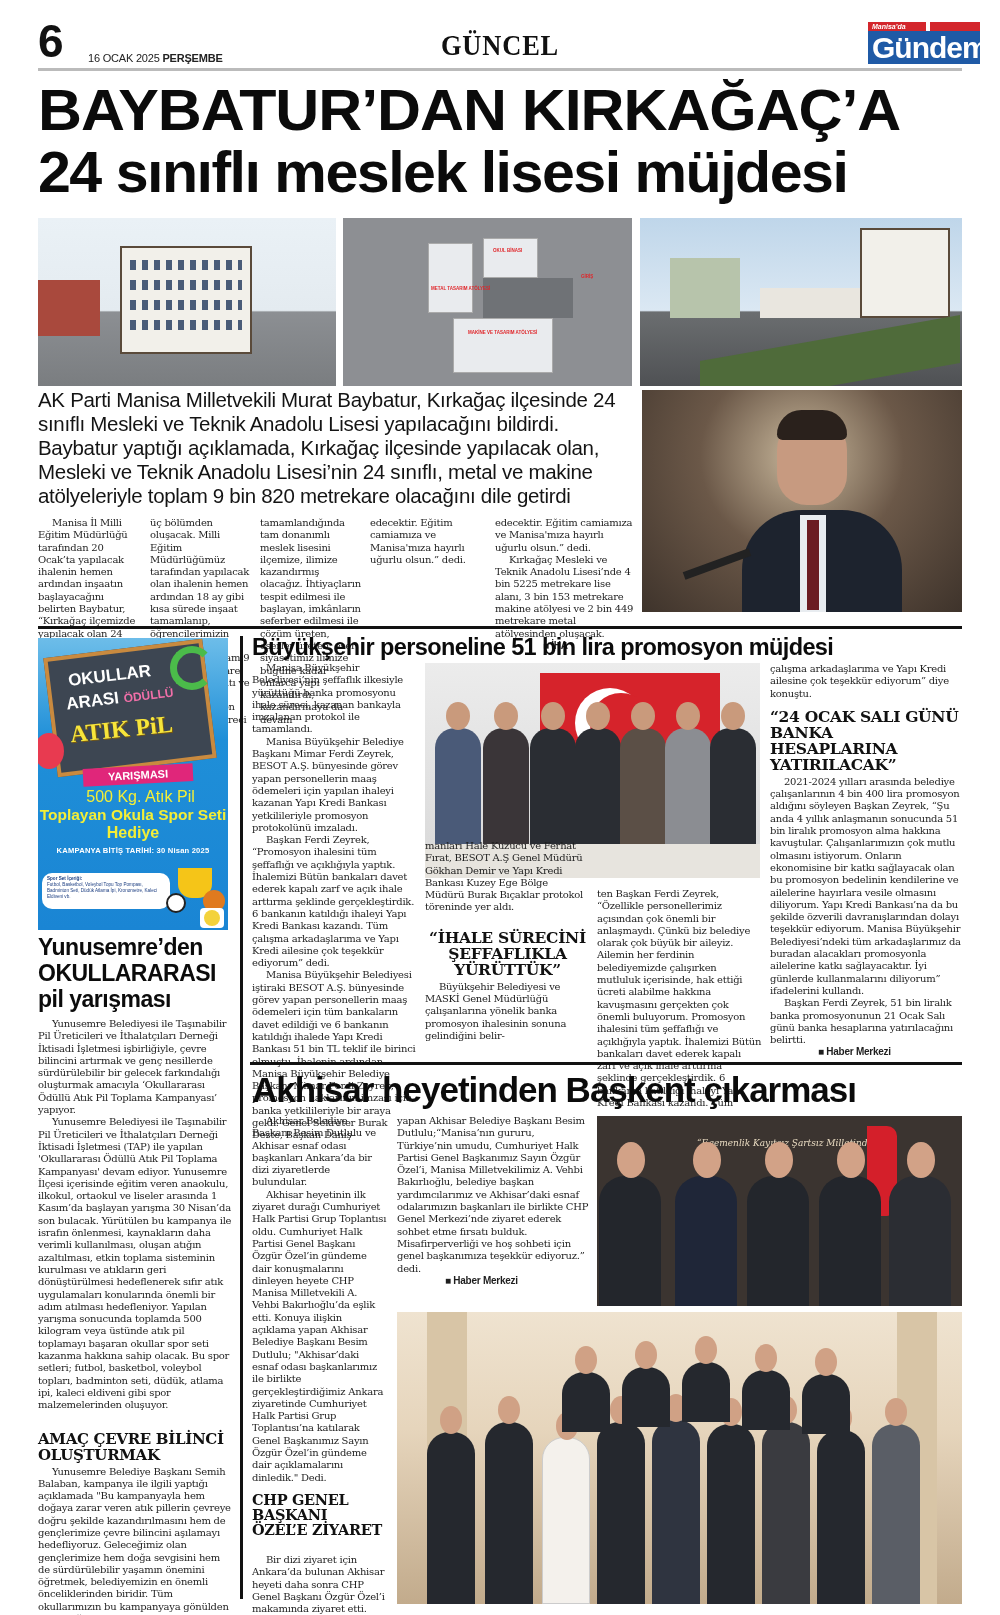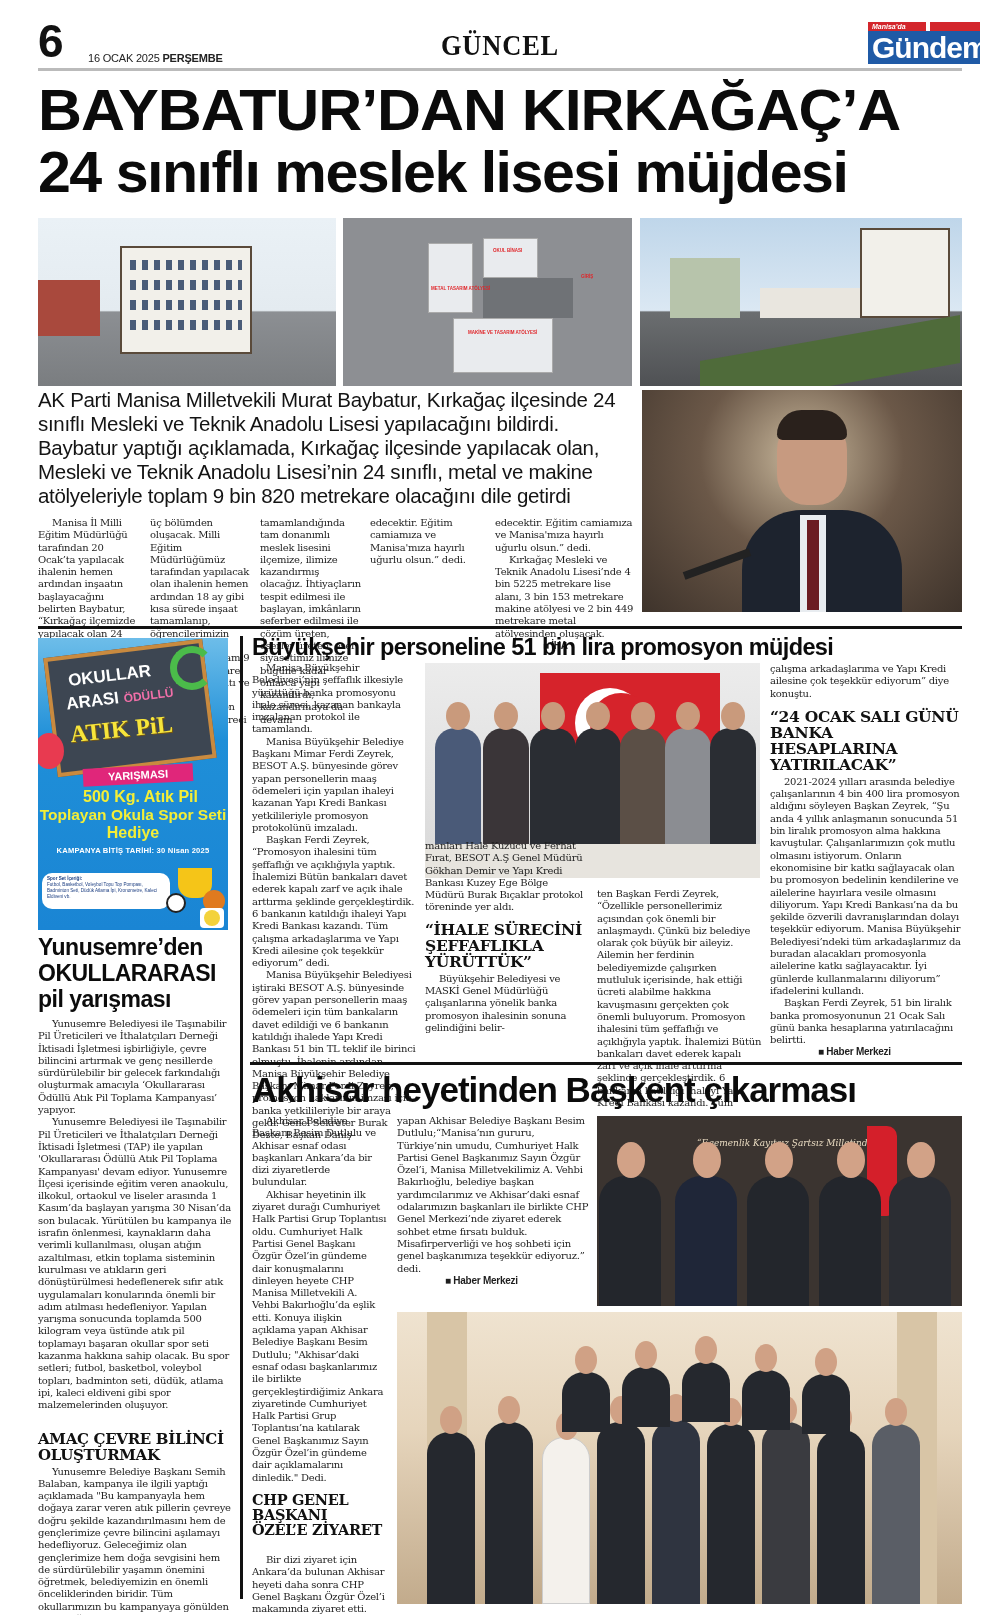--- a/index.html
+++ b/index.html
@@ -53,21 +53,21 @@
   .rule-thick { height: 3px; background: #111; }
 
   
   .ad { left: 38px; top: 638px; width: 190px; height: 292px; background: linear-gradient(#6dbde9 0%, #1f8fd8 35%, #1a85d4 100%); overflow: hidden; }
   .ad .board { position: absolute; left: 12px; top: 10px; width: 160px; height: 120px; background: #3d4652; border: 4px solid #c98a3f; transform: rotate(-7deg); }
   .ad .t1 { position: absolute; left: 30px; top: 28px; color: #fff; font-family: "Liberation Sans", sans-serif; font-weight: 700; font-size: 17px; transform: rotate(-7deg); }
   .ad .t2 { position: absolute; left: 28px; top: 50px; color: #fff; font-family: "Liberation Sans", sans-serif; font-weight: 700; font-size: 17px; transform: rotate(-7deg); }
   .ad .t2 span { color: #f06fa8; font-size: 12px; }
   .ad .t3 { position: absolute; left: 32px; top: 78px; color: #f7e53b; font-family: "Liberation Serif", serif; font-weight: 700; font-size: 24px; transform: rotate(-6deg); text-shadow: 1px 1px 0 #7a5a10; }
   .ad .ribbon { position: absolute; left: 45px; top: 128px; width: 110px; height: 18px; background: #e0267a; color: #fff; font-family: "Liberation Sans", sans-serif; font-size: 11px; font-weight: 700; text-align: center; line-height: 18px; transform: rotate(-3deg); }
-  .ad .y1 { position: absolute; left: 0; width: 190px; top: 150px; text-align: center; color: #f4ee36; font-family: "Liberation Sans", sans-serif; font-weight: 700; font-size: 16px; line-height: 17px; padding-left: 15px; }
+  .ad .y1 { position: absolute; left: 0; width: 190px; top: 150px; text-align: center; color: #f4ee36; font-family: "Liberation Sans", sans-serif; font-weight: 400; font-size: 16px; line-height: 17px; padding-left: 15px; }
   .ad .y2 { position: absolute; left: -8px; width: 206px; top: 168px; text-align: center; color: #f4ee36; font-family: "Liberation Sans", sans-serif; font-weight: 700; font-size: 15.5px; line-height: 17px; white-space: nowrap; }
   .ad .y3 { position: absolute; left: 0; width: 190px; top: 186px; text-align: center; color: #f4ee36; font-family: "Liberation Sans", sans-serif; font-weight: 700; font-size: 16px; line-height: 17px; }
   .ad .deadline { position: absolute; left: 0; width: 190px; top: 208px; text-align: center; color: #fff; font-family: "Liberation Sans", sans-serif; font-weight: 700; font-size: 7.6px; letter-spacing: 0.2px; }
   .ad .set-box { position: absolute; left: 4px; top: 235px; width: 128px; height: 36px; background: #fff; border-radius: 10px; padding: 3px 5px; font-family: "Liberation Sans", sans-serif; font-size: 4.6px; line-height: 6px; color: #1b3d80; font-weight: 700; }
   .ad .trophy { position: absolute; left: 140px; top: 230px; width: 34px; height: 30px; background: #f5c518; border-radius: 0 0 14px 14px; }
   .ad .ball { position: absolute; left: 128px; top: 255px; width: 20px; height: 20px; background: #fff; border: 2px solid #222; border-radius: 50%; }
   .ad .ball2 { position: absolute; left: 165px; top: 252px; width: 22px; height: 22px; background: #e07a1f; border-radius: 50%; }
   .ad .balloon { position: absolute; left: -4px; top: 95px; width: 30px; height: 36px; background: #e83a50; border-radius: 50%; }
   .ad .recycle { position: absolute; left: 132px; top: 8px; width: 44px; height: 44px; border: 7px solid #4bbb4a; border-radius: 50%; border-right-color: transparent; }
   .ad .seal { position: absolute; left: 162px; top: 270px; width: 24px; height: 20px; background: #fff; border-radius: 4px; }
@@ -225,21 +225,21 @@
   <div class="person" style="left:105px;"></div>
   <div class="person" style="left:150px;"></div>
   <div class="person" style="left:195px;background:#5b4f46;"></div>
   <div class="person" style="left:240px;background:#8b8d92;"></div>
   <div class="person" style="left:285px;"></div>
   <div class="desk"></div>
 </div>
 
 <div class="col body-text" style="left:425px;top:840px;width:165px;">
   <p style="text-indent:0">manları Hale Kuzucu ve Ferhat Fırat, BESOT A.Ş Genel Müdürü Gökhan Demir ve Yapı Kredi Bankası Kuzey Ege Bölge Müdürü Burak Bıçaklar protokol töreninde yer aldı.</p>
-  <div class="subhead" style="font-size:15.5px;line-height:16px;margin:8px 0 3px;">“İHALE SÜRECİNİ ŞEFFAFLIKLA YÜRÜTTÜK”</div>
+  <div class="subhead" style="font-size:15.5px;line-height:16px;margin:16px 0 3px;text-align:center;">“İHALE SÜRECİNİ ŞEFFAFLIKLA YÜRÜTTÜK”</div>
   <p>Büyükşehir Belediyesi ve MASKİ Genel Müdürlüğü çalışanlarına yönelik banka promosyon ihalesinin sonuna gelindiğini belir-</p>
 </div>
 <div class="col body-text" style="left:597px;top:888px;width:165px;">
   <p style="text-indent:0">ten Başkan Ferdi Zeyrek, “Özellikle personellerimiz açısından çok önemli bir anlaşmaydı. Çünkü biz belediye olarak çok büyük bir aileyiz. Ailemin her ferdinin belediyemizde çalışırken mutluluk içerisinde, hak ettiği ücreti alabilme hakkına kavuşmasını gerçekten çok önemli buluyorum. Promosyon ihalesini tüm şeffaflığı ve açıklığıyla yaptık. İhalemizi Bütün bankaları davet ederek kapalı zarf ve açık ihale arttırma şeklinde gerçekleştirdik. 6 bankanın katıldığı ihaleyi Yapı Kredi Bankası kazandı. Tüm</p>
 </div>
 <div class="col body-text" style="left:770px;top:663px;width:192px;">
   <p style="text-indent:0">çalışma arkadaşlarıma ve Yapı Kredi ailesine çok teşekkür ediyorum” diye konuştu.</p>
   <div class="subhead" style="font-size:15.5px;line-height:16px;margin:9px 0 3px;">“24 OCAK SALI GÜNÜ BANKA HESAPLARINA YATIRILACAK”</div>
   <p>2021-2024 yılları arasında belediye çalışanlarının 4 bin 400 lira promosyon aldığını söyleyen Başkan Zeyrek, “Şu anda 4 yıllık anlaşmanın sonucunda 51 bin liralık promosyon alma hakkına kavuştular. Çalışanlarımızın çok mutlu olmasını istiyorum. Onların ekonomisine bir katkı sağlayacak olan bu promosyon bedelinin kendilerine ve ailelerine hayırlara vesile olmasını diliyorum. Yapı Kredi Bankası’na da bu şekilde özverili davranışlarından dolayı teşekkür ediyorum. Manisa Büyükşehir Belediyesi’ndeki tüm arkadaşlarımız da buradan alacakları promosyonla ailelerine katkı sağlayacaktır. İyi günlerde kullanmalarını diliyorum” ifadelerini kullandı.</p>
   <p>Başkan Ferdi Zeyrek, 51 bin liralık banka promosyonunun 21 Ocak Salı günü banka hesaplarına yatırılacağını belirtti.</p>

